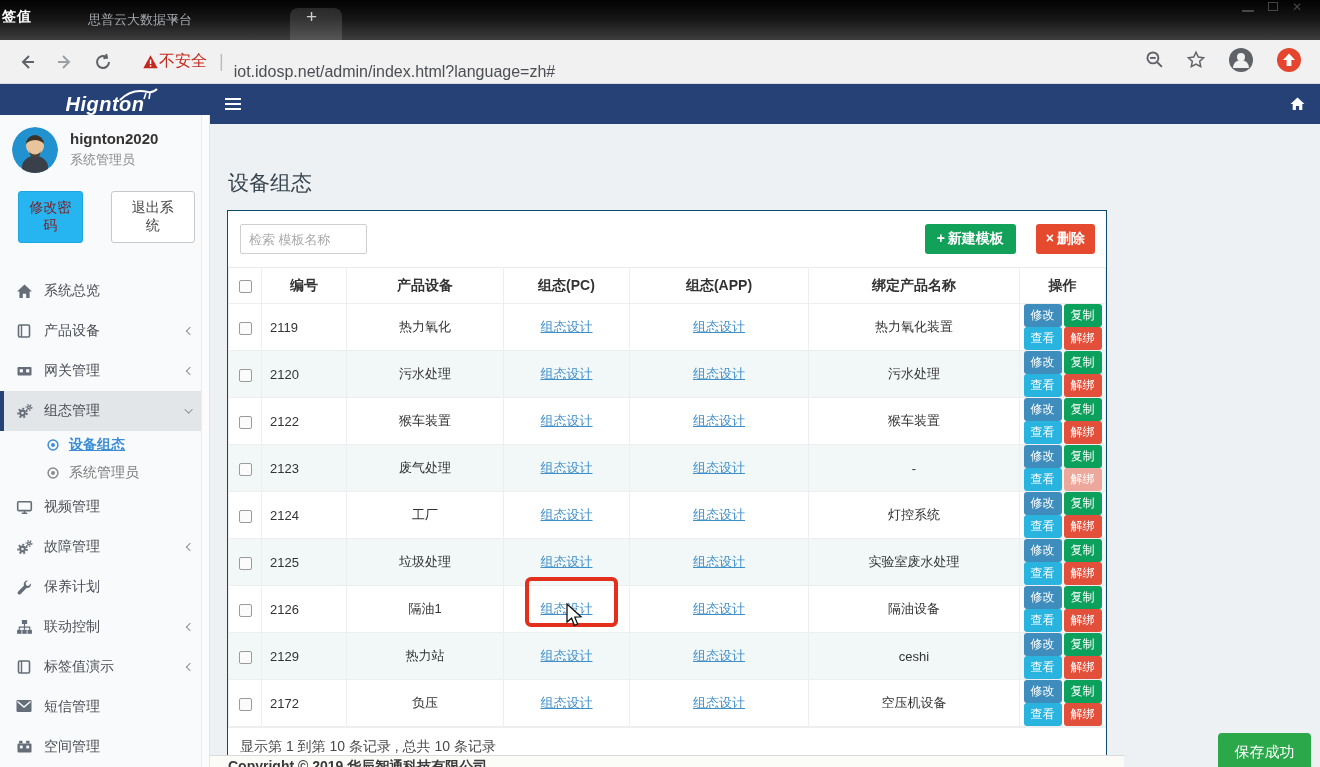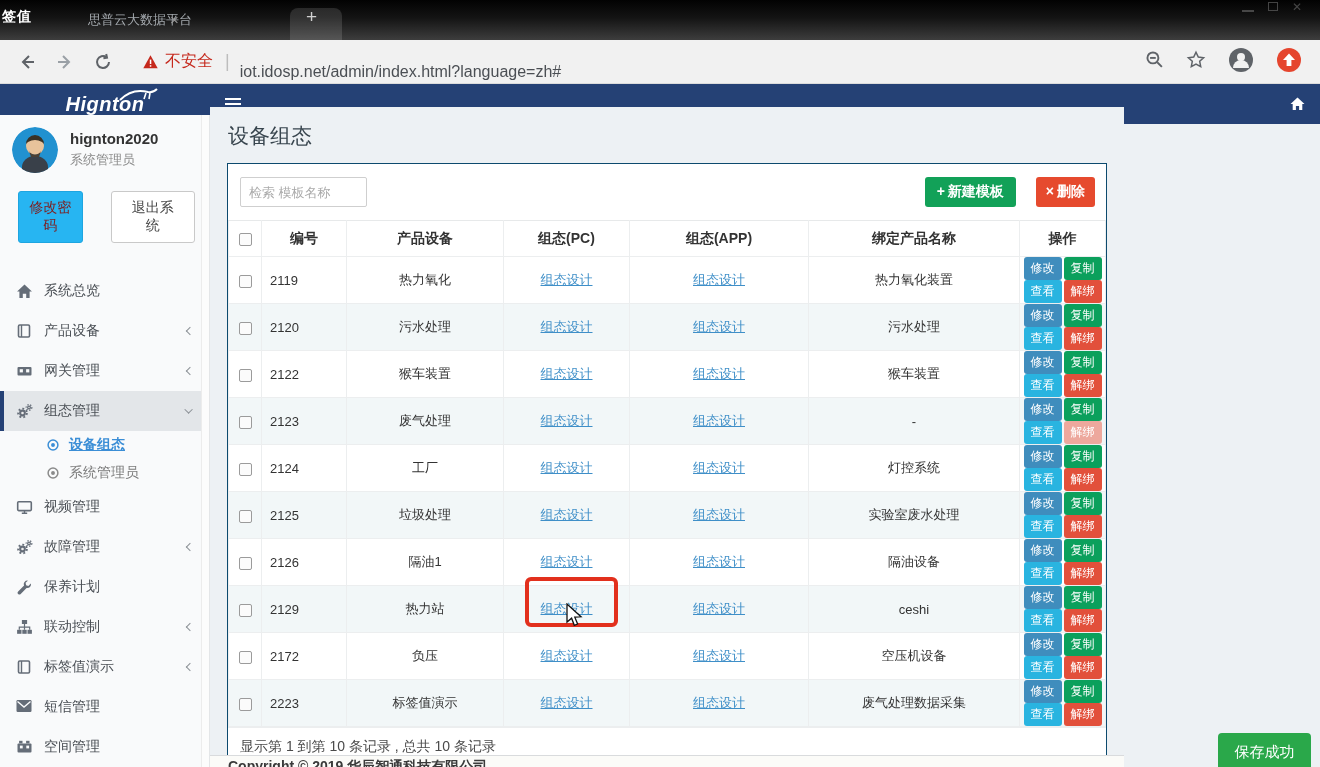--- a/index.html
+++ b/index.html
@@ -16,21 +16,21 @@
   .newtab-zone { position:absolute; left:290px; top:8px; width:52px; height:32px; background:rgba(255,255,255,.13); border-radius:8px 8px 0 0; }
   .newtab { position:absolute; left:306px; top:6px; color:#cfcfcf; font-size:19px; }
   .win-controls { position:absolute; right:18px; top:2px; display:flex; gap:14px; opacity:.55; }
   .wc-min { width:12px; height:2px; background:#777; margin-top:8px; }
   .wc-max { width:10px; height:9px; border:1.5px solid #777; }
   .wc-close { color:#777; font-size:12px; line-height:10px; }
 
   .addressbar { position:absolute; left:0; top:40px; width:1320px; height:44px; background:#f1f1f1;
     display:flex; align-items:center; border-bottom:1px solid #dcdcdc; }
   .nav-ico { width:22px; height:22px; display:inline-flex; align-items:center; justify-content:center; margin-left:16px; }
-  .sec-chip { display:flex; align-items:center; gap:6px; margin-left:28px; }
+  .sec-chip { display:flex; align-items:center; gap:0; margin-left:28px; }
   .sec-text { color:#c5281c; font-size:16px; }
   .url-sep { color:#bdbdbd; font-size:18px; margin:0 10px 0 12px; }
   .url { color:#4b4f54; font-size:16px;margin-top:20px; }
   .bar-right { margin-left:auto; display:flex; align-items:center; gap:22px; margin-right:18px; }
 
   
   .appnav { position:absolute; left:0; top:84px; width:1320px; height:40px; background:#254175; display:flex; }
   .brand { width:210px; height:40px; display:flex; align-items:center; justify-content:center; position:relative; }
   .brand-text { color:#fff; font-size:20px; font-weight:bold; font-style:italic; letter-spacing:.5px; }
   .brand-swoosh { position:absolute; left:118px; top:2px; }
@@ -469,29 +469,20 @@
             </tr>
             <tr class="">
               <td><span class="cb"></span></td>
               <td class="cell-id">2172</td>
               <td>负压</td>
               <td><span class="cfg-link">组态设计</span></td>
               <td><span class="cfg-link">组态设计</span></td>
               <td>空压机设备</td>
               <td><span class="act-btn act-edit">修改</span><span class="act-btn act-copy">复制</span><span class="act-btn act-view">查看</span><span class="act-btn act-unbind">解绑</span></td>
             </tr>
-            <tr class="striped">
-              <td><span class="cb"></span></td>
-              <td class="cell-id">2223</td>
-              <td>标签值演示</td>
-              <td><span class="cfg-link">组态设计</span></td>
-              <td><span class="cfg-link">组态设计</span></td>
-              <td>废气处理数据采集</td>
-              <td><span class="act-btn act-edit">修改</span><span class="act-btn act-copy">复制</span><span class="act-btn act-view">查看</span><span class="act-btn act-unbind">解绑</span></td>
-            </tr>
           </tbody>
       </table>
       <div class="summary">显示第 1 到第 10 条记录 , 总共 10 条记录</div>
     </div>
     <div class="page-footer">
       <span>Copyright © 2019 华辰智通科技有限公司</span>
     </div>
   </div>
 </div>
 

